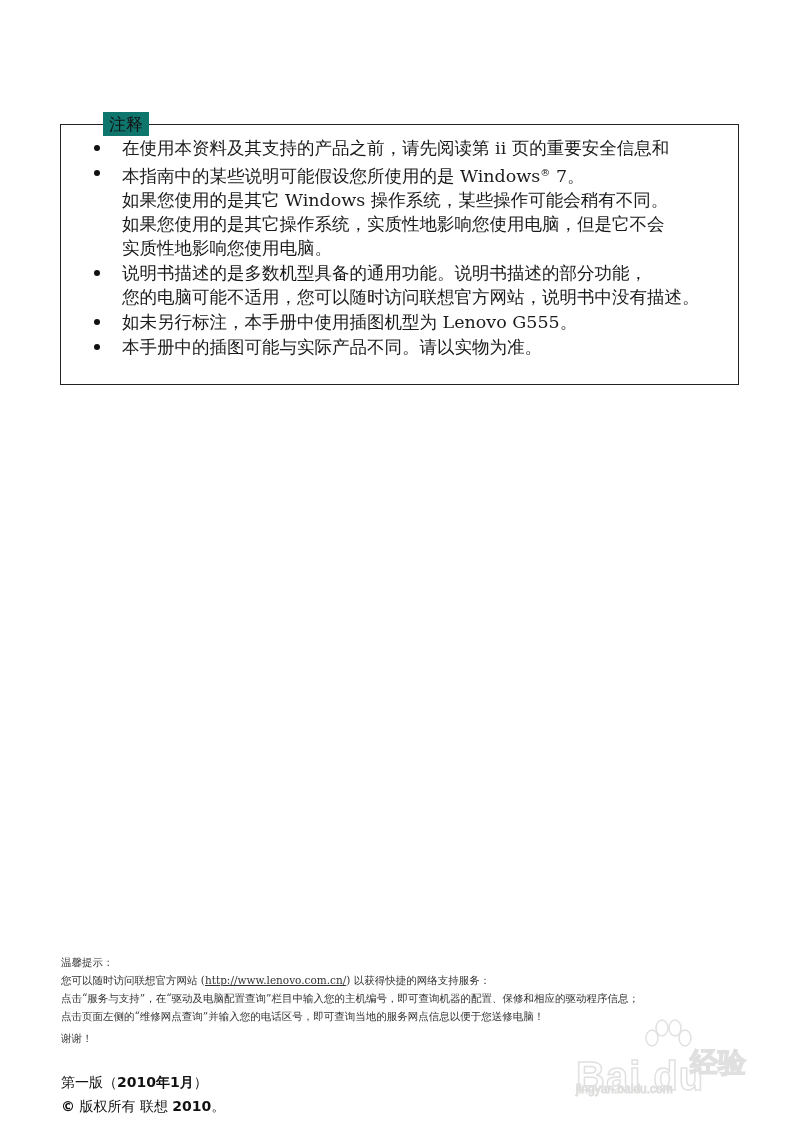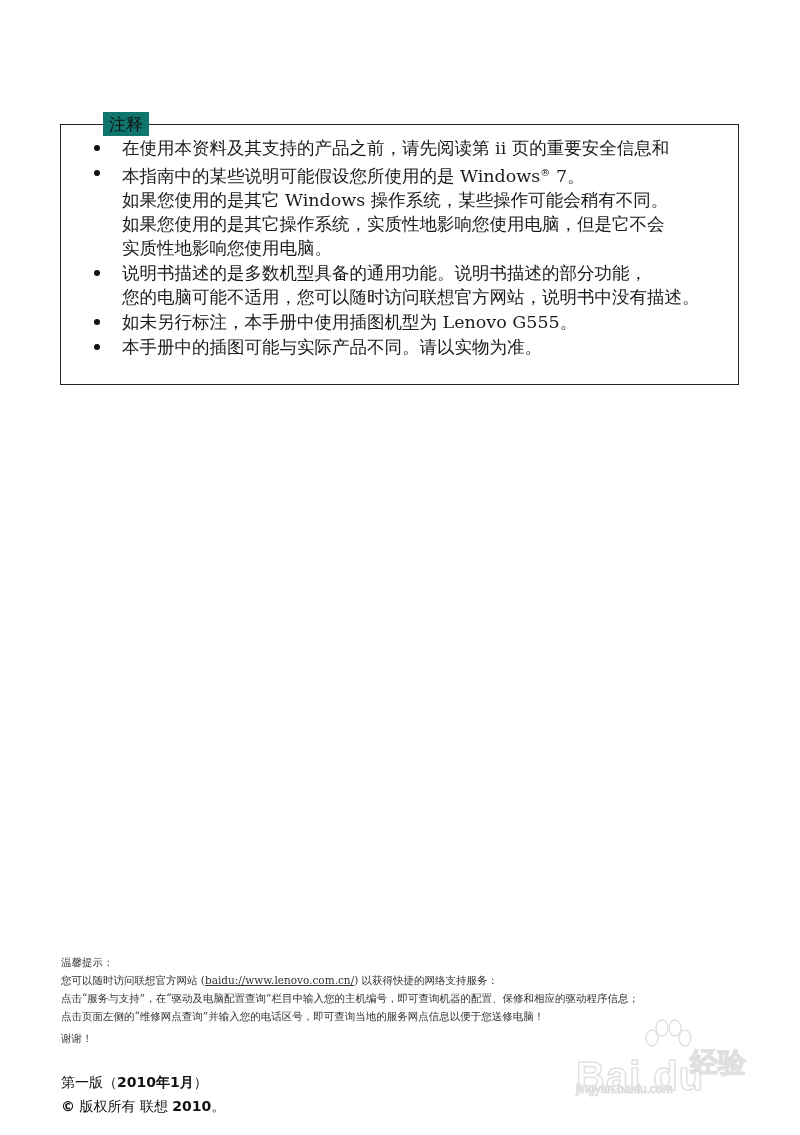--- a/index.html
+++ b/index.html
@@ -168,21 +168,21 @@
     <span class="line">如未另行标注，本手册中使用插图机型为 Lenovo G555。</span>
   </li>
   <li class="note-item">
     <span class="bullet"></span>
     <span class="line">本手册中的插图可能与实际产品不同。请以实物为准。</span>
   </li>
 </ul>
 
 <div class="tips">
   <span class="tline">温馨提示：</span>
-  <span class="tline"><span>您可以随时访问联想官方网站 (</span><span class="url">baidu://www.lenovo.com.cn/</span><span>) 以获得快捷的网络支持服务：</span></span>
+  <span class="tline"><span>您可以随时访问联想官方网站 (</span><span class="url">http://www.lenovo.com.cn/</span><span>) 以获得快捷的网络支持服务：</span></span>
   <span class="tline">点击“服务与支持”，在“驱动及电脑配置查询”栏目中输入您的主机编号，即可查询机器的配置、保修和相应的驱动程序信息；</span>
   <span class="tline">点击页面左侧的“维修网点查询”并输入您的电话区号，即可查询当地的服务网点信息以便于您送修电脑！</span>
   <span class="tline thanks">谢谢！</span>
 </div>
 
 <div class="edition">
   <div><span>第一版（</span><span class="bold">2010年1月</span><span>）</span></div>
   <div><span class="bold">©</span><span> 版权所有 联想 </span><span class="bold">2010</span><span>。</span></div>
 </div>
 

